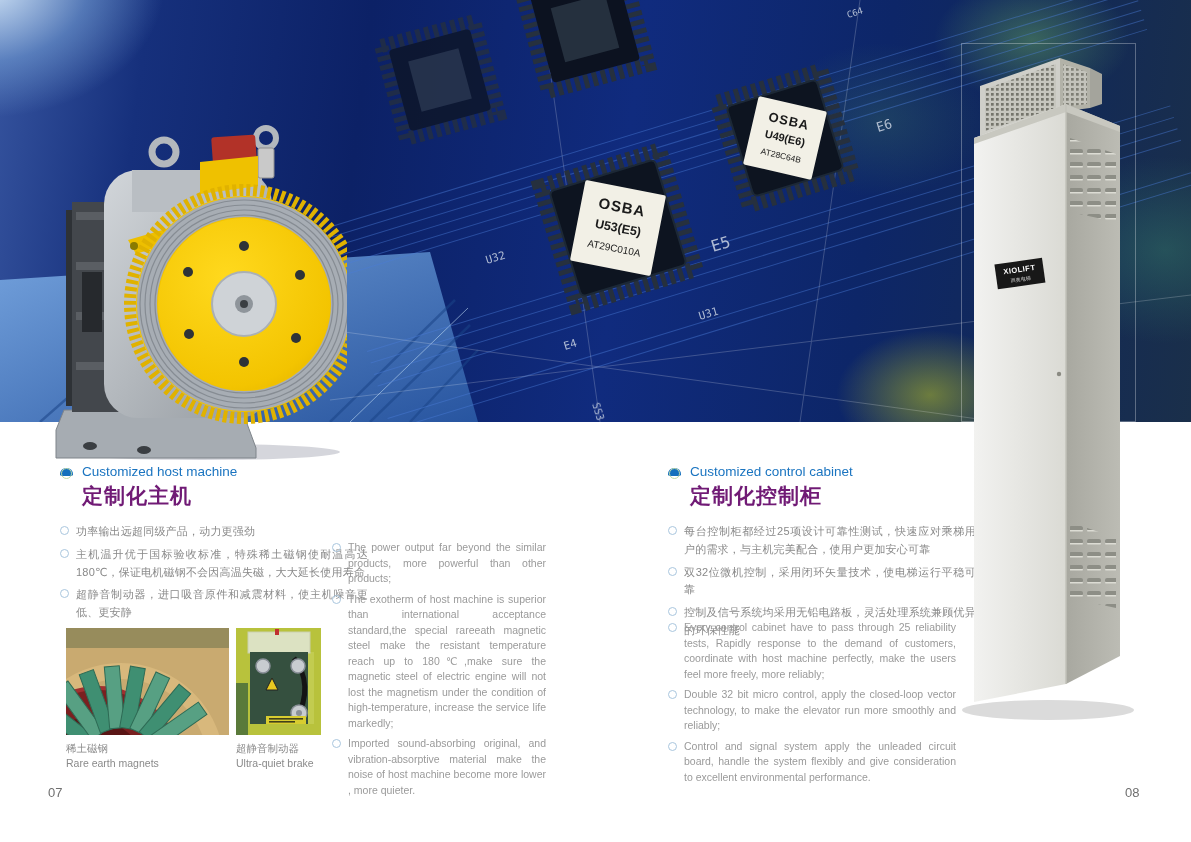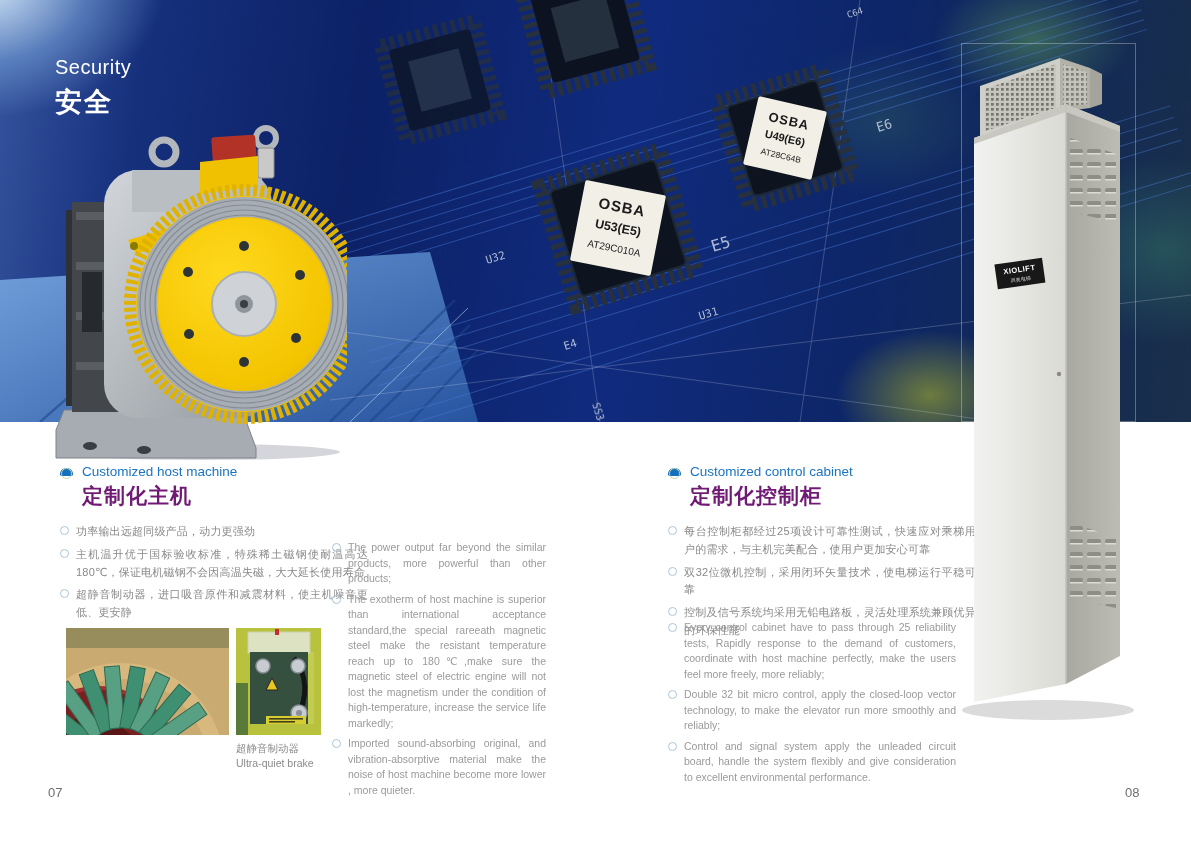--- a/index.html
+++ b/index.html
@@ -143,24 +143,20 @@
         <text x="713" y="252" font-size="16" transform="rotate(-17 713 252)">E5</text>
         <text x="878" y="132" font-size="13" transform="rotate(-17 878 132)">E6</text>
         <text x="700" y="320" font-size="11" transform="rotate(-17 700 320)">U31</text>
         <text x="487" y="264" font-size="11" transform="rotate(-17 487 264)">U32</text>
         <text x="565" y="350" font-size="11" transform="rotate(-17 565 350)">E4</text>
         <text x="848" y="18" font-size="9" transform="rotate(-17 848 18)">C64</text>
         <text x="592" y="404" font-size="10" transform="rotate(73 592 404)">SS3</text>
       </g>
     </svg>
 
-    <div class="banner-title">
-      <div class="en">Security</div>
-      <div class="cn">安全</div>
-    </div>
   </div>
 
   <svg class="machine" viewBox="0 0 295 348">
     <defs>
       <linearGradient id="mbody" x1="0" y1="0" x2="1" y2="1">
         <stop offset="0" stop-color="#d2d6da"></stop>
           <stop offset="1" stop-color="#93999f"></stop>
       </linearGradient>
       <radialGradient id="yface" cx="0.4" cy="0.35" r="0.9">
         <stop offset="0" stop-color="#ffd91e"></stop>
@@ -320,20 +316,24 @@
             <rect x="-8" y="-100" width="15" height="62" transform="rotate(-36)" fill="#57a083"></rect>
             <rect x="-8" y="-100" width="15" height="62" transform="rotate(-20)"></rect>
             <rect x="-8" y="-100" width="15" height="62" transform="rotate(-5)" fill="#57a083"></rect>
             <rect x="-8" y="-100" width="15" height="62" transform="rotate(10)"></rect>
             <rect x="-8" y="-100" width="15" height="62" transform="rotate(25)" fill="#57a083"></rect>
             <rect x="-8" y="-100" width="15" height="62" transform="rotate(40)"></rect>
             <rect x="-8" y="-100" width="15" height="62" transform="rotate(55)" fill="#57a083"></rect>
           </g>
         </g>
       </svg>
+      <div class="cap">
+        <div>稀土磁钢</div>
+        <div>Rare earth magnets</div>
+      </div>
     </div>
     <div class="ph">
       <svg class="img" width="85" height="107" viewBox="0 0 85 107">
         <rect width="85" height="107" fill="#b8c23c"></rect>
         <rect x="0" y="55" width="12" height="52" fill="#5a7a3a"></rect>
         <rect x="72" y="24" width="6" height="72" fill="#c2cc50"></rect>
         <rect x="12" y="4" width="62" height="21" fill="#e3e8da" opacity="0.85" stroke="#cdd3c3"></rect>
         <rect x="39" y="1" width="4" height="6" fill="#c03030"></rect>
         <rect x="14" y="24" width="58" height="72" fill="#35503f"></rect>
         <path d="M58,30 C71,46 73,70 60,90" stroke="#141414" stroke-width="5" fill="none"></path>

